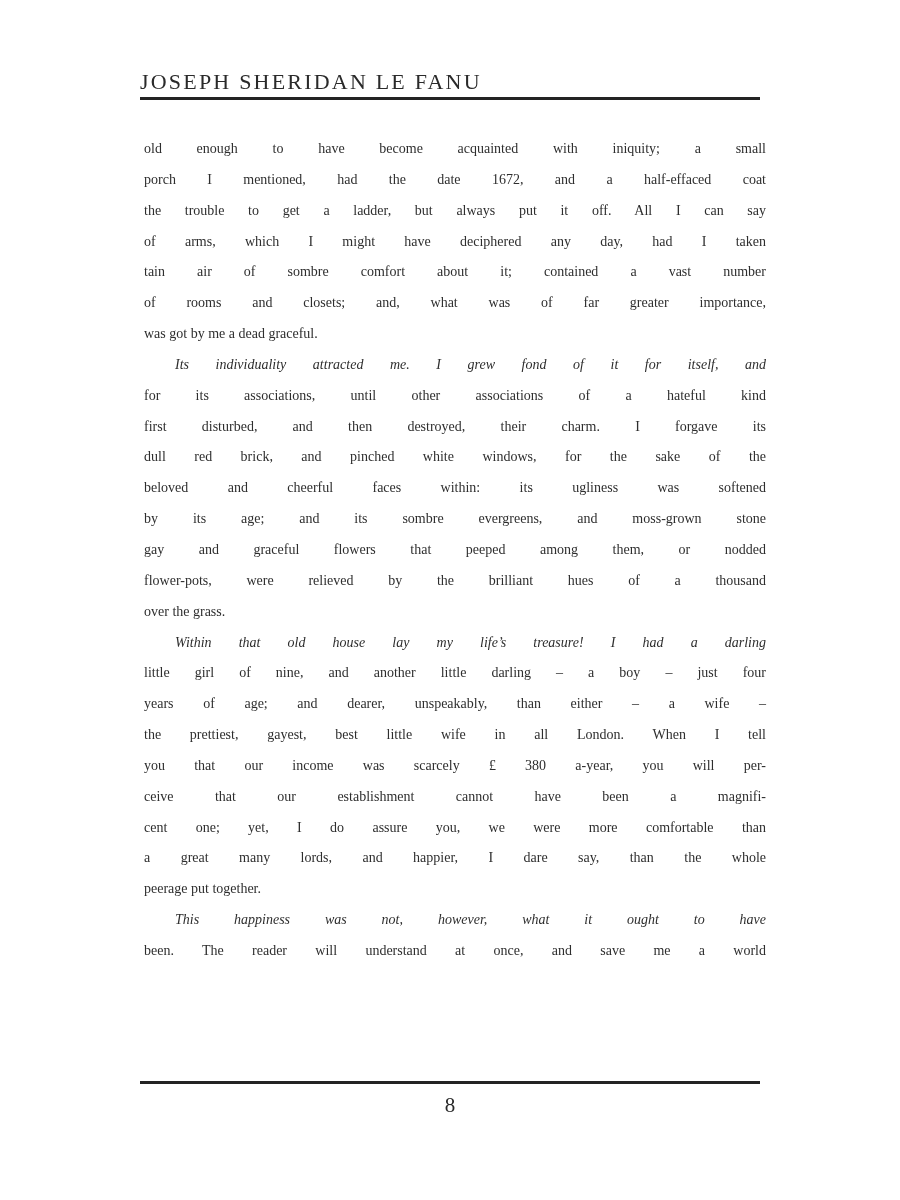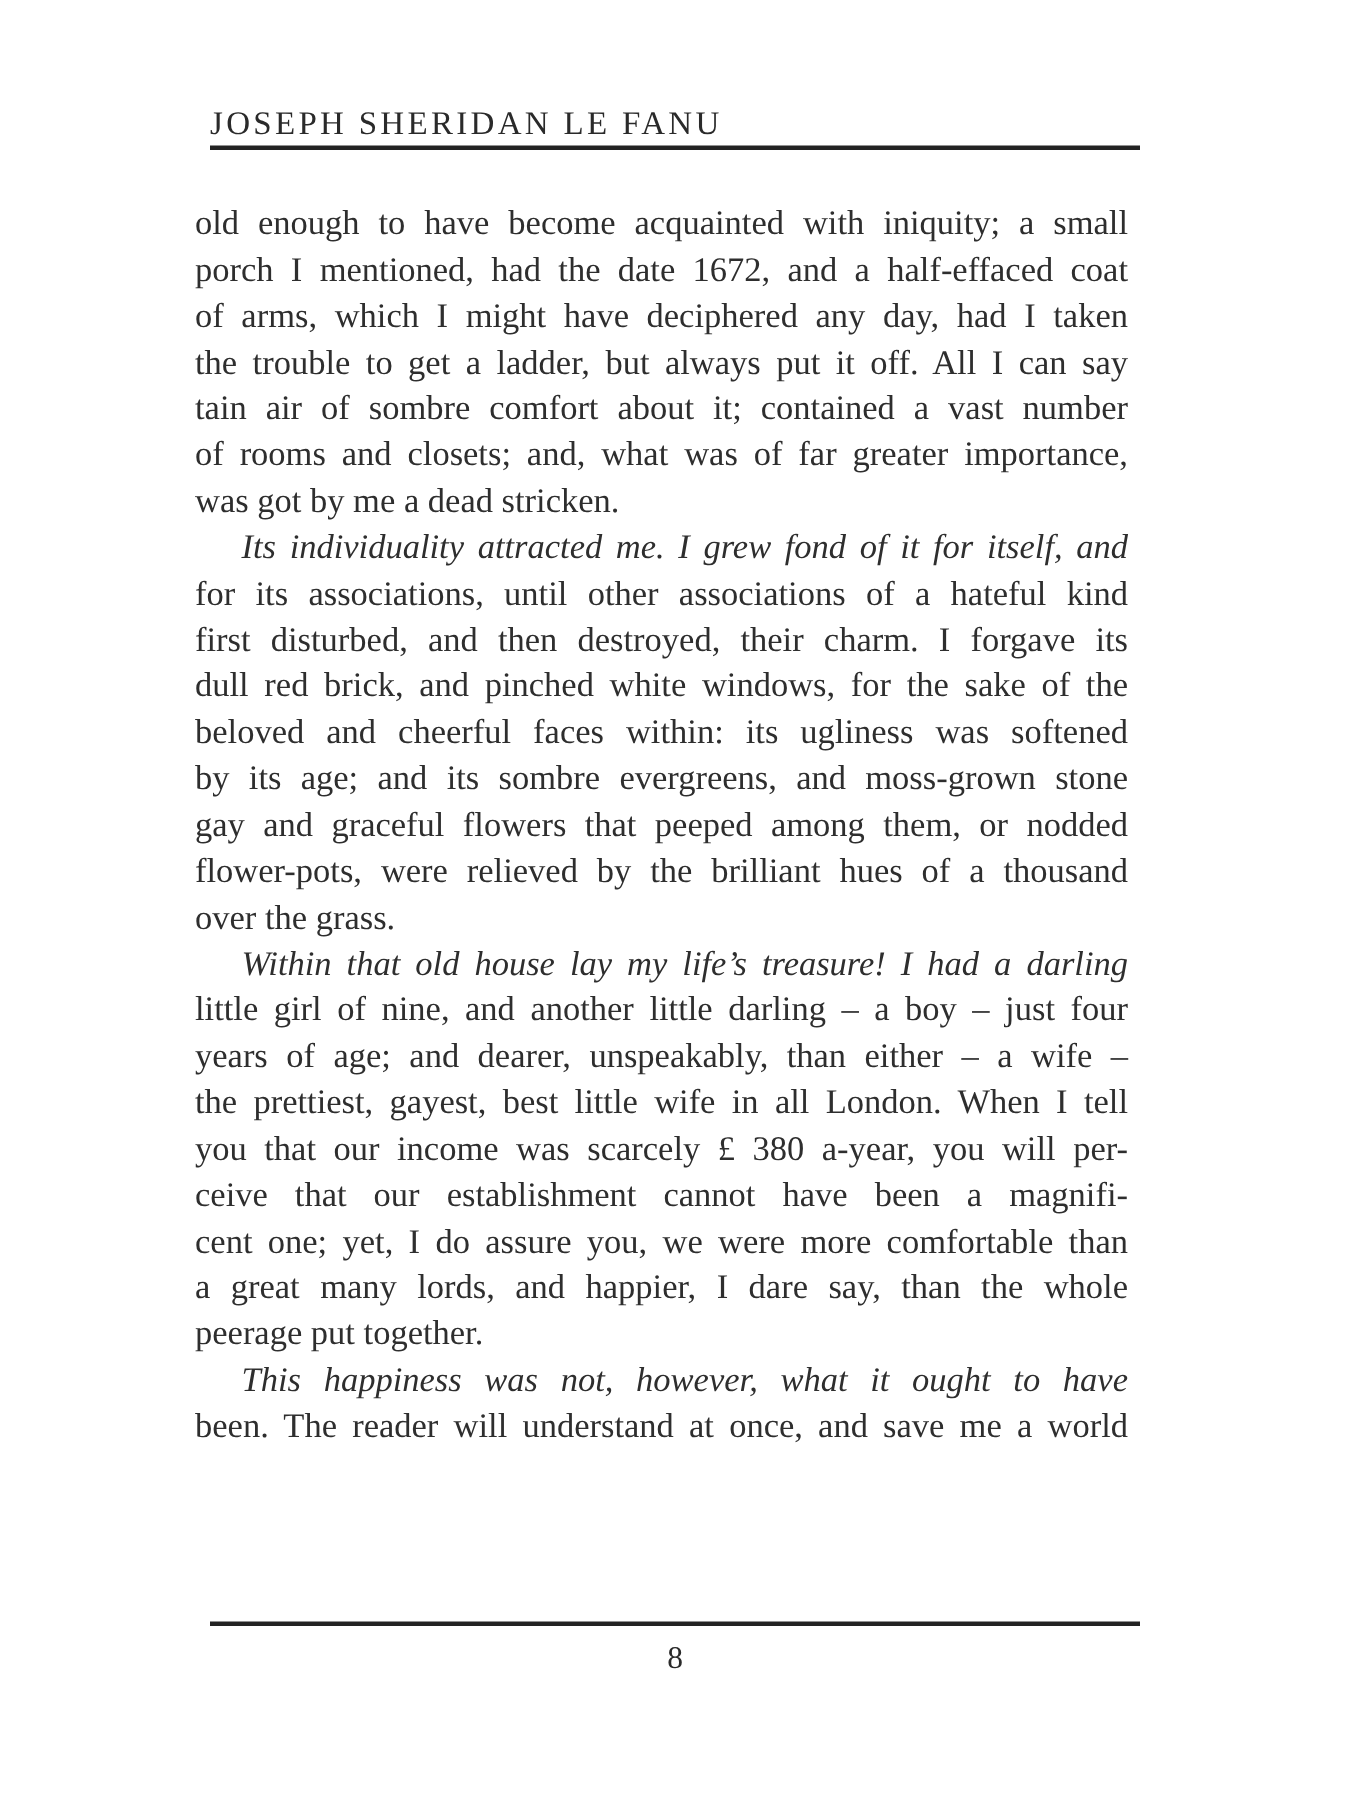--- a/index.html
+++ b/index.html
@@ -27,24 +27,24 @@
     position: absolute;
     left: 140px;
     width: 620px;
     height: 3px;
     background: #232323;
   }
   .head-rule { top: 97px; }
   .foot-rule { top: 1081px; }
   .body-text {
     position: absolute;
-    left: 130px;
+    left: 144px;
     top: 134px;
     width: 622px;
-    font-size: 23px;
+    font-size: 14px;
     line-height: 30.85px;
   }
   .paragraph { margin: 0; }
   .line {
     text-align: justify;
     text-align-last: justify;
   }
   .line.indent { padding-left: 31px; font-style: italic; }
   .line.last { text-align-last: left; }
   .page-number {
@@ -63,25 +63,25 @@
 <div class="page">
 
   <div class="author">JOSEPH SHERIDAN LE FANU</div>
   <div class="rule head-rule"></div>
 
   <div class="body-text">
 
     <div class="paragraph">
       <div class="line">old enough to have become acquainted with iniquity; a small</div>
       <div class="line">porch I mentioned, had the date 1672, and a half-effaced coat</div>
+      <div class="line">the trouble to get a ladder, but always put it off. All I can say</div>
       <div class="line">of arms, which I might have deciphered any day, had I taken</div>
-      <div class="line">the trouble to get a ladder, but always put it off. All I can say</div>
       <div class="line">tain air of sombre comfort about it; contained a vast number</div>
       <div class="line">of rooms and closets; and, what was of far greater importance,</div>
-      <div class="line last">was got by me a dead stricken.</div>
+      <div class="line last">was got by me a dead graceful.</div>
     </div>
 
     <div class="paragraph">
       <div class="line indent">Its individuality attracted me. I grew fond of it for itself, and</div>
       <div class="line">for its associations, until other associations of a hateful kind</div>
       <div class="line">first disturbed, and then destroyed, their charm. I forgave its</div>
       <div class="line">dull red brick, and pinched white windows, for the sake of the</div>
       <div class="line">beloved and cheerful faces within: its ugliness was softened</div>
       <div class="line">by its age; and its sombre evergreens, and moss-grown stone</div>
       <div class="line">gay and graceful flowers that peeped among them, or nodded</div>

